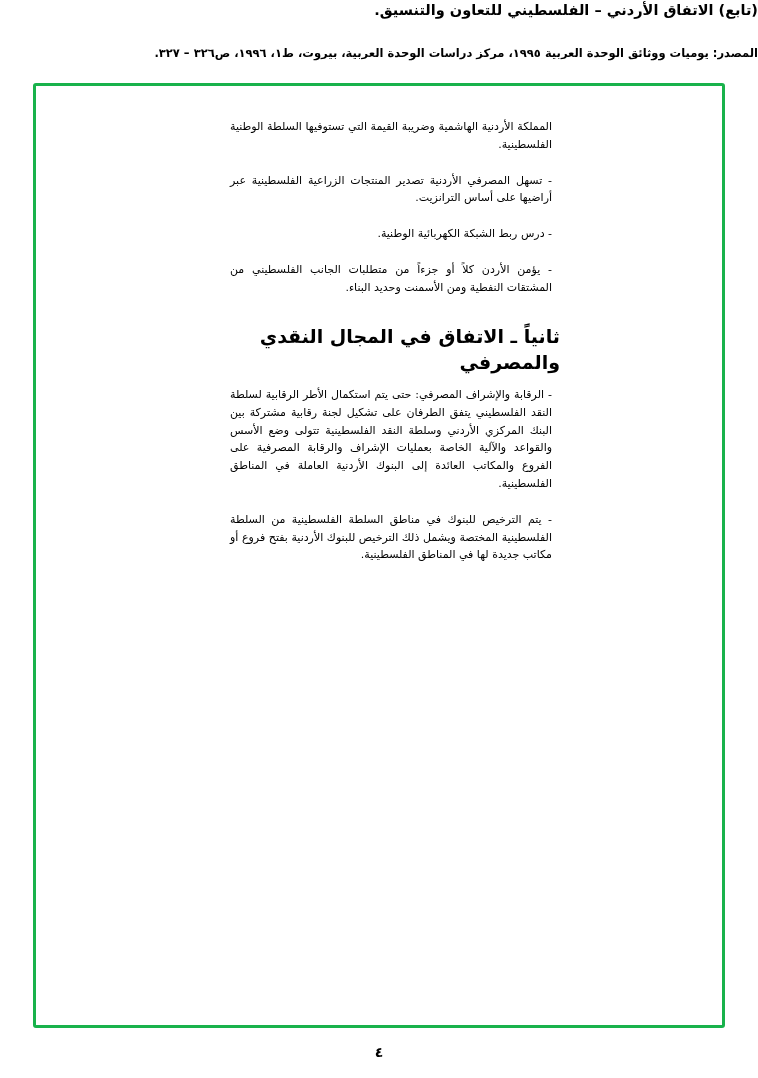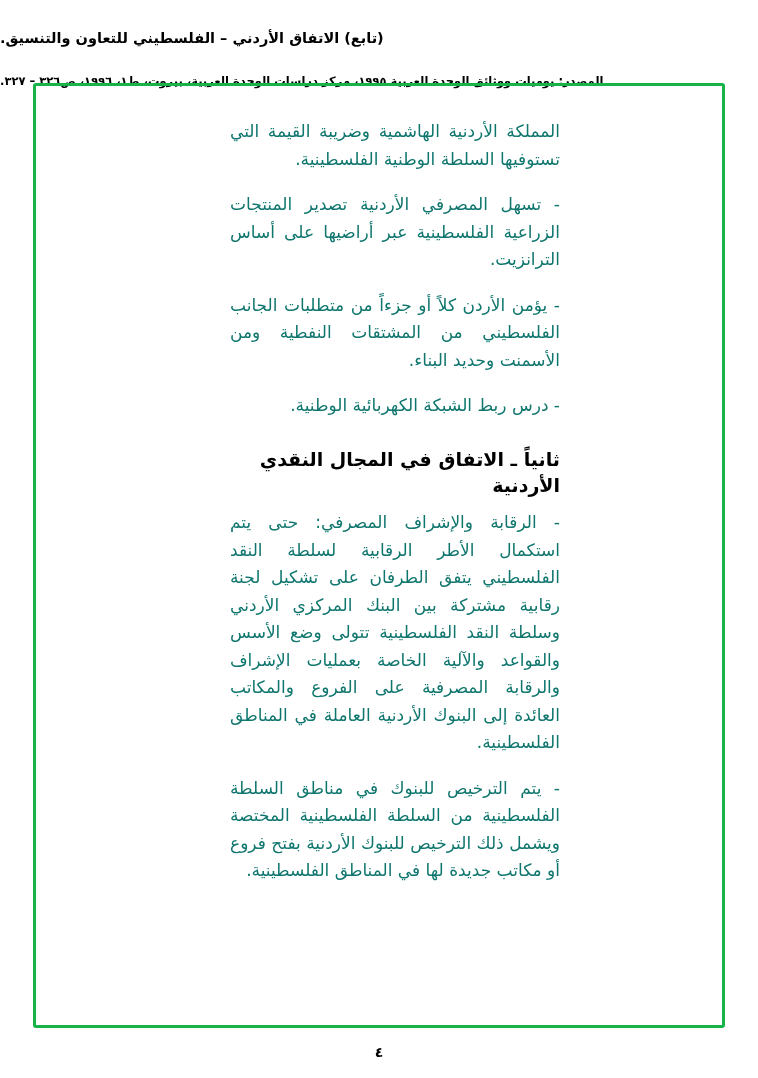--- a/index.html
+++ b/index.html
@@ -15,22 +15,22 @@
     position: relative;
     overflow: hidden;
   }
   .page {
     width: 758px;
     height: 1078px;
     position: relative;
     box-sizing: border-box;
   }
   .header {
-    text-align: left;
-    padding-top: 28px;
+    text-align: right;
+    padding-top: 0;
   }
   .header-title {
     font-size: 14.5px;
     font-weight: bold;
     letter-spacing: 0px;
     line-height: 1.5;
     color: #000;
   }
   .header-source {
     font-size: 11.5px;
@@ -50,25 +50,25 @@
   }
   .content {
     position: absolute;
     top: 118px;
     right: 198px;
     width: 330px;
     direction: rtl;
     text-align: right;
   }
   p.para {
-    margin: 0 0 18px 0;
-    font-size: 17px;
+    margin: 0 8px 18px 0;
+    font-size: 11px;
     line-height: 1.62;
     text-align: right;
-    color: #0f766e;
+    color: #000000;
   }
   p.para.justify {
     text-align: justify;
     text-align-last: right;
   }
   h2.section-heading {
     font-size: 19px;
     font-weight: bold;
     margin: 26px 0 10px 0;
     text-align: right;
@@ -95,24 +95,24 @@
     <div class="header-title">(تابع) الاتفاق الأردني – الفلسطيني للتعاون والتنسيق.</div>
     <div class="header-source">المصدر: يوميات ووثائق الوحدة العربية ١٩٩٥، مركز دراسات الوحدة العربية، بيروت، ط١، ١٩٩٦، ص٣٢٦ – ٣٢٧.</div>
   </div>
 
   <div class="frame"></div>
 
   <div class="content">
 
     <p class="para justify">المملكة الأردنية الهاشمية وضريبة القيمة التي تستوفيها السلطة الوطنية الفلسطينية.</p>
     <p class="para justify">- تسهل المصرفي الأردنية تصدير المنتجات الزراعية الفلسطينية عبر أراضيها على أساس الترانزيت.</p>
+    <p class="para">- درس ربط الشبكة الكهربائية الوطنية.</p>
     <p class="para justify">- يؤمن الأردن كلاً أو جزءاً من متطلبات الجانب الفلسطيني من المشتقات النفطية ومن الأسمنت وحديد البناء.</p>
-    <p class="para">- درس ربط الشبكة الكهربائية الوطنية.</p>
 
-    <h2 class="section-heading">ثانياً ـ الاتفاق في المجال النقدي الأردنية</h2>
+    <h2 class="section-heading">ثانياً ـ الاتفاق في المجال النقدي والمصرفي</h2>
 
     <p class="para justify">- الرقابة والإشراف المصرفي: حتى يتم استكمال الأطر الرقابية لسلطة النقد الفلسطيني يتفق الطرفان على تشكيل لجنة رقابية مشتركة بين البنك المركزي الأردني وسلطة النقد الفلسطينية تتولى وضع الأسس والقواعد والآلية الخاصة بعمليات الإشراف والرقابة المصرفية على الفروع والمكاتب العائدة إلى البنوك الأردنية العاملة في المناطق الفلسطينية.</p>
     <p class="para justify">- يتم الترخيص للبنوك في مناطق السلطة الفلسطينية من السلطة الفلسطينية المختصة ويشمل ذلك الترخيص للبنوك الأردنية بفتح فروع أو مكاتب جديدة لها في المناطق الفلسطينية.</p>
 
   </div>
 
   <div class="page-number">٤</div>
 
 </div>
 

